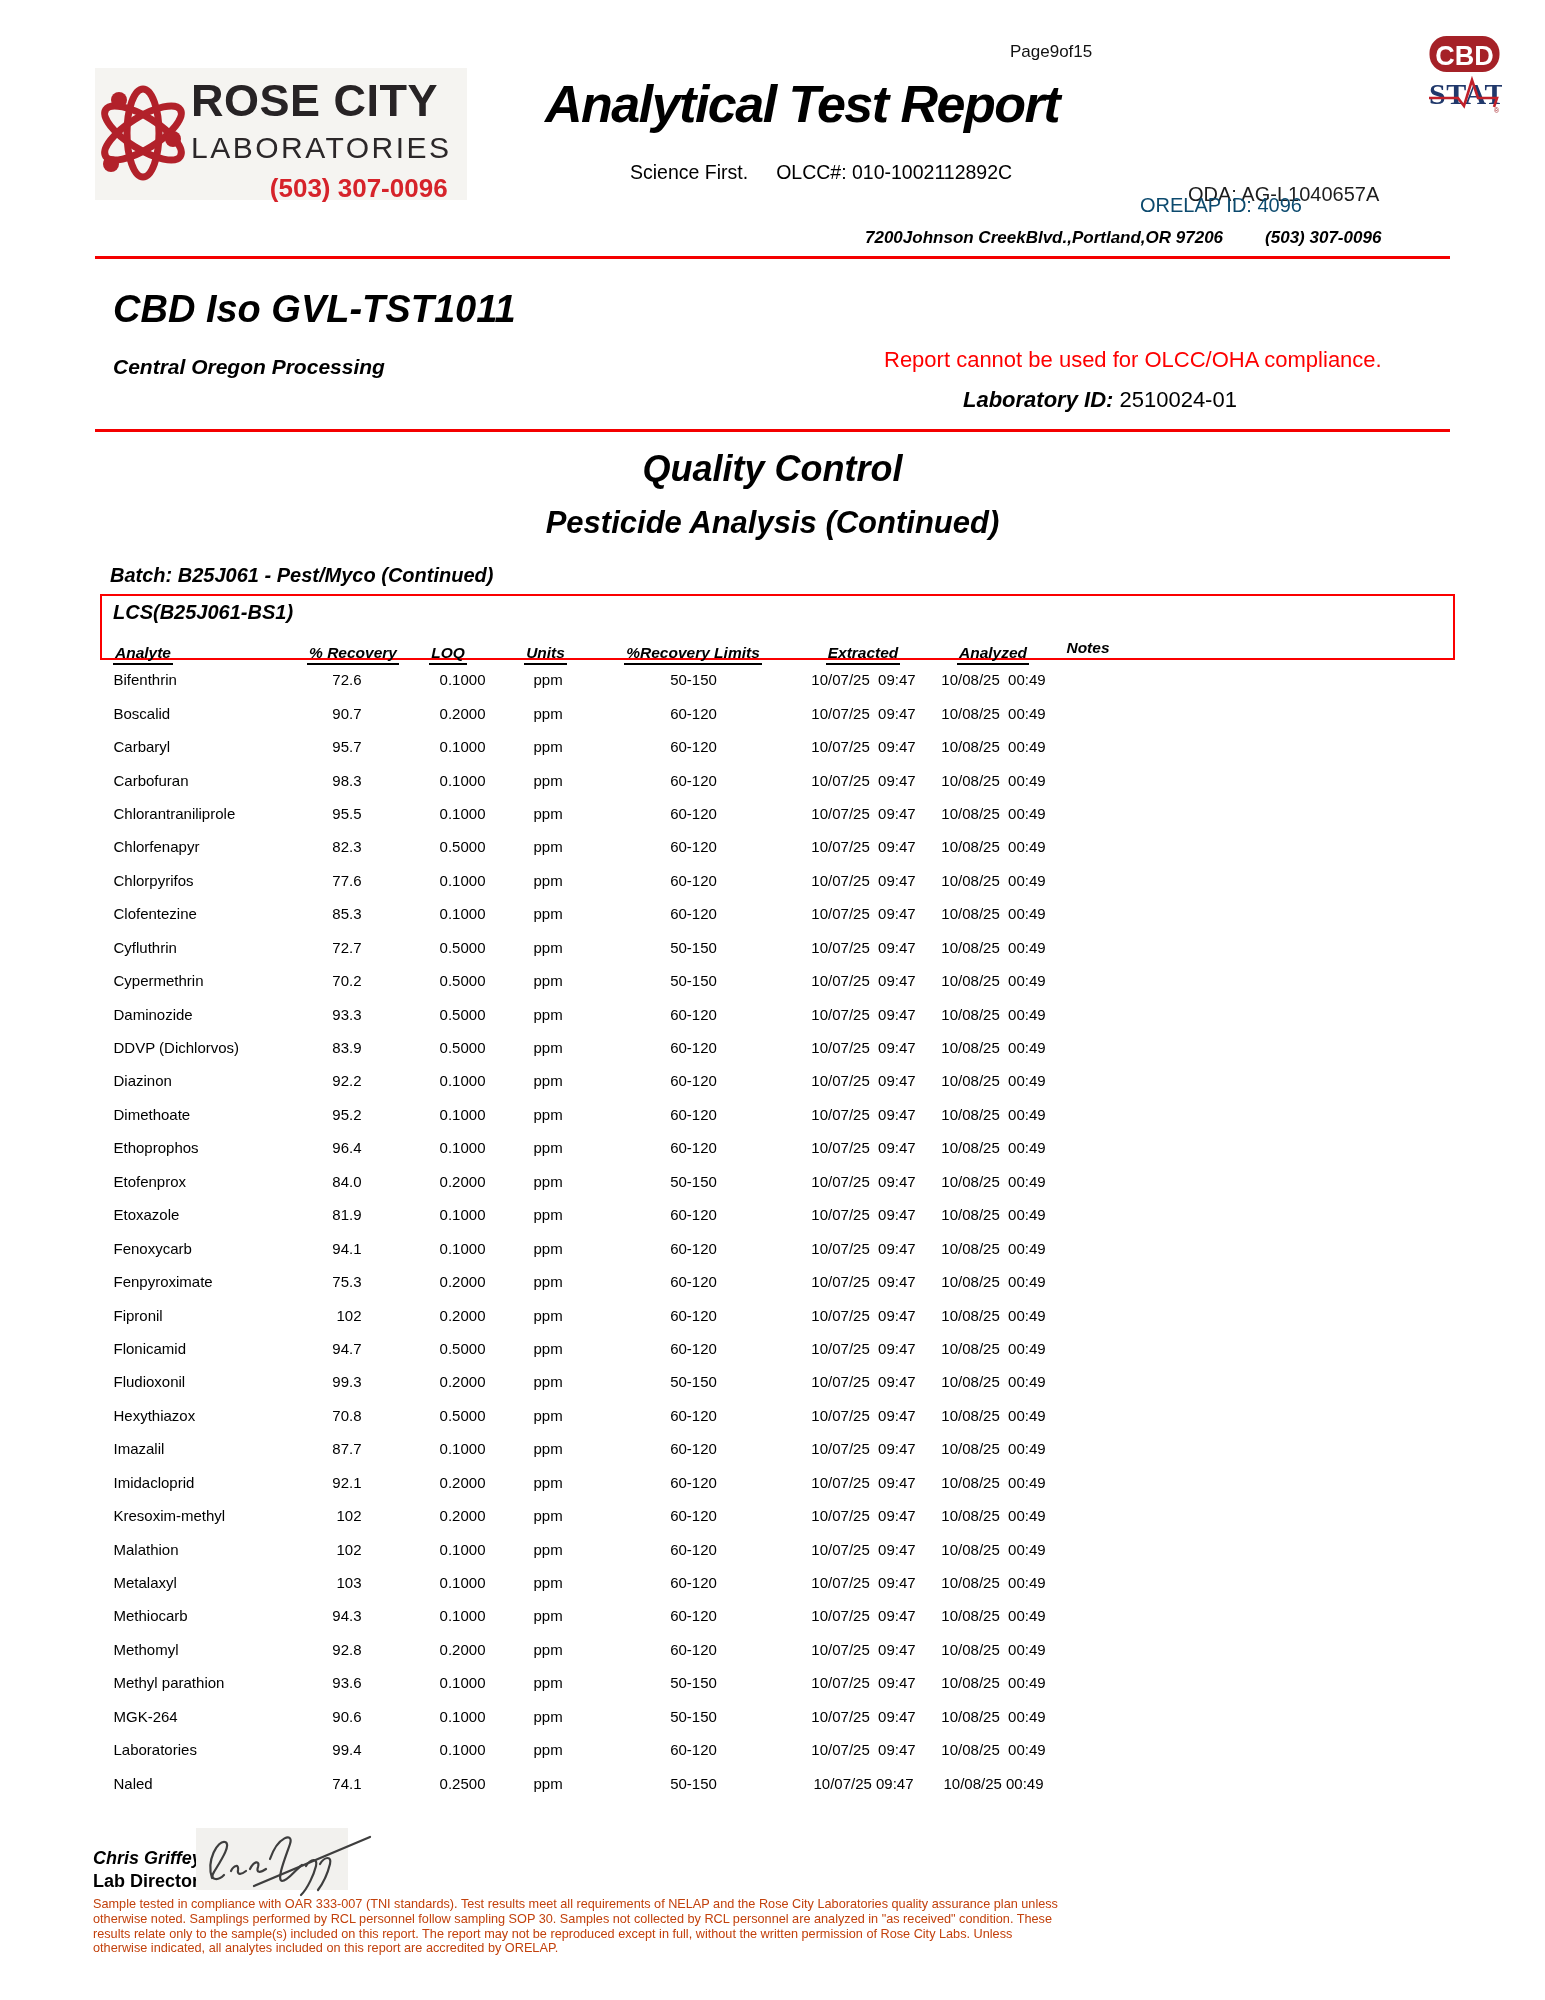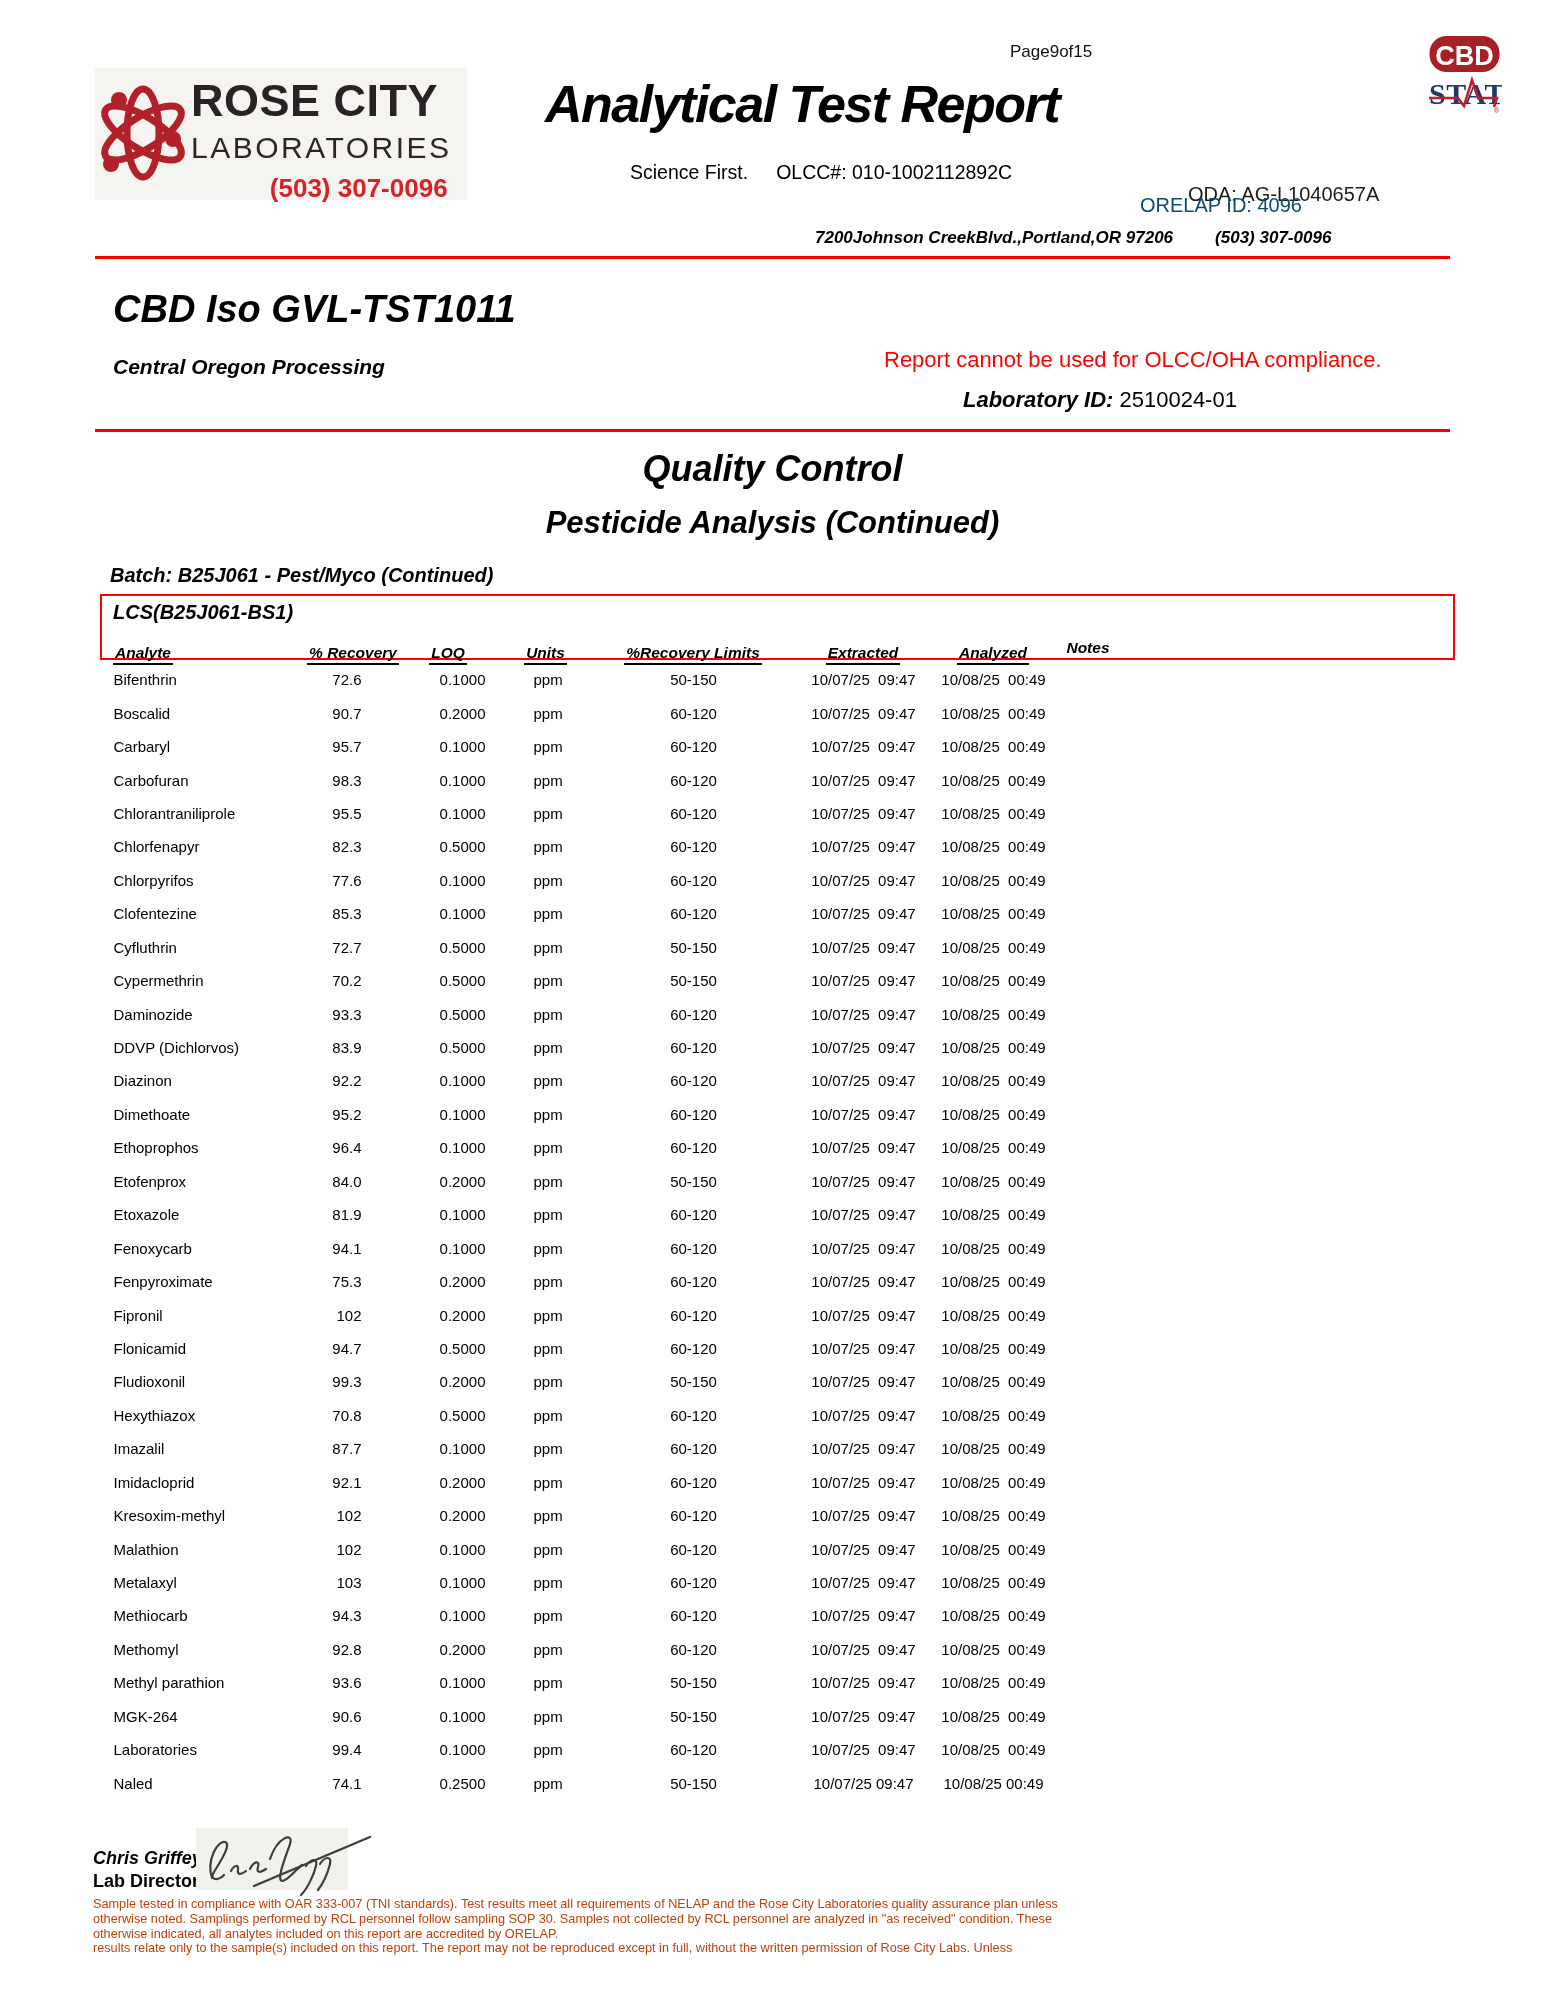--- a/index.html
+++ b/index.html
@@ -19,21 +19,21 @@
   .rc-sub{font-size:30px;font-weight:400;letter-spacing:2.5px;color:#2b2729;line-height:34px;}
   .rc-phone{font-size:26px;font-weight:700;color:#d6232a;line-height:32px;align-self:flex-end;margin-right:4px;}
 
   
   .title{position:absolute;top:74px;left:545px;font-size:52px;font-weight:700;font-style:italic;
          letter-spacing:-1.5px;white-space:nowrap;}
   .subline{position:absolute;top:161px;left:630px;font-size:19.5px;white-space:nowrap;}
   .subline .olcc{margin-left:28px;}
   .oda{position:absolute;top:183px;left:1188px;font-size:20px;color:#1c1c1c;white-space:nowrap;}
   .orelap{position:absolute;top:194px;left:1140px;font-size:20px;color:#0c4a6e;white-space:nowrap;}
-  .addrline{position:absolute;top:228px;left:815px;font-size:17px;font-weight:700;font-style:italic;white-space:nowrap;}
+  .addrline{position:absolute;top:228px;left:865px;font-size:17px;font-weight:700;font-style:italic;white-space:nowrap;}
   .addrline .hphone{margin-left:42px;}
 
   .rule{position:absolute;left:95px;width:1355px;height:3px;background:#f40000;}
   .rule1{top:256px;}
   .rule2{top:429px;}
 
   
   .sample-name{position:absolute;top:288px;left:113px;font-size:38px;font-weight:700;font-style:italic;white-space:nowrap;}
   .client{position:absolute;top:355px;left:113px;font-size:21px;font-weight:700;font-style:italic;white-space:nowrap;}
   .red-note{position:absolute;top:347px;left:884px;font-size:22px;color:#fe0000;white-space:nowrap;}
@@ -542,17 +542,17 @@
         <path d="M110,38 c5,-8 12,-8 10,0 c-2,8 -8,22 -15,29"></path>
         <path d="M124,36 c5,-8 12,-8 10,0 c-2,8 -6,18 -12,26"></path>
         <path d="M58,58 L174,9"></path>
       </g>
     </svg>
   </div>
 
   <div class="disclaimer">
     <div>Sample tested in compliance with OAR 333-007 (TNI standards). Test results meet all requirements of NELAP and the Rose City Laboratories quality assurance plan unless</div>
     <div>otherwise noted. Samplings performed by RCL personnel follow sampling SOP 30. Samples not collected by RCL personnel are analyzed in "as received" condition. These</div>
+    <div>results relate only to the sample(s) included on this report. The report may not be reproduced except in full, without the written permission of Rose City Labs. Unless</div>
     <div>otherwise indicated, all analytes included on this report are accredited by ORELAP.</div>
-    <div>results relate only to the sample(s) included on this report. The report may not be reproduced except in full, without the written permission of Rose City Labs. Unless</div>
   </div>
 
 </div>
 
 </body></html>

